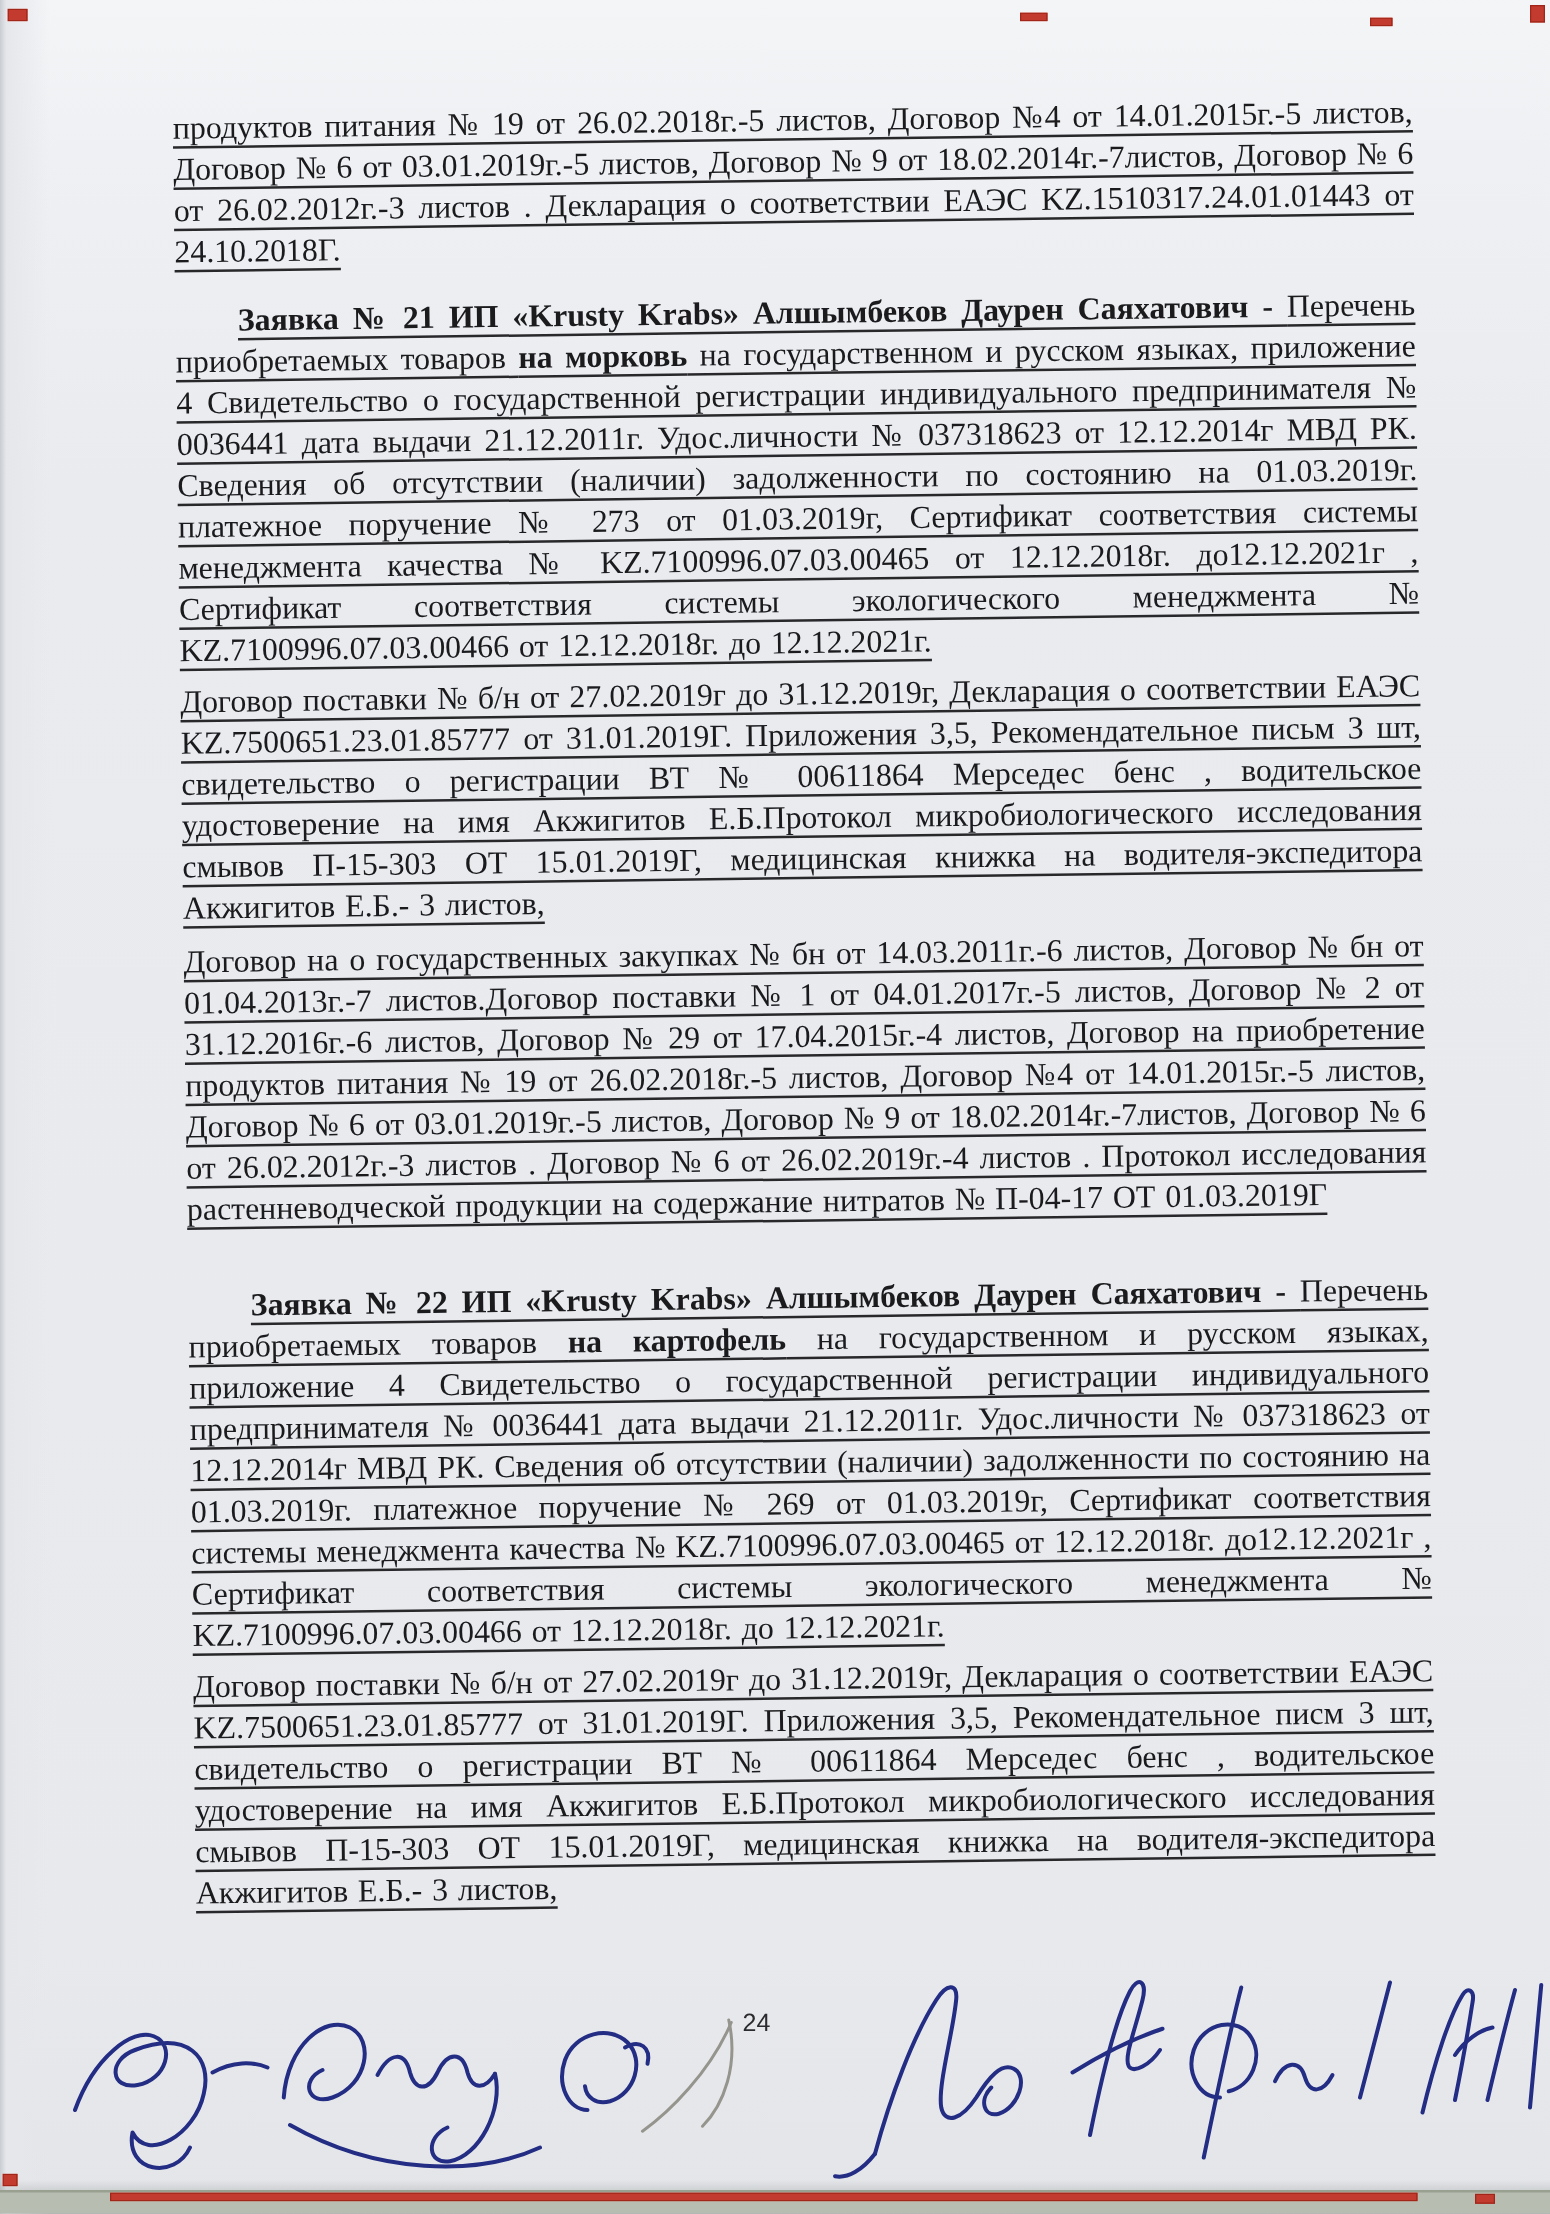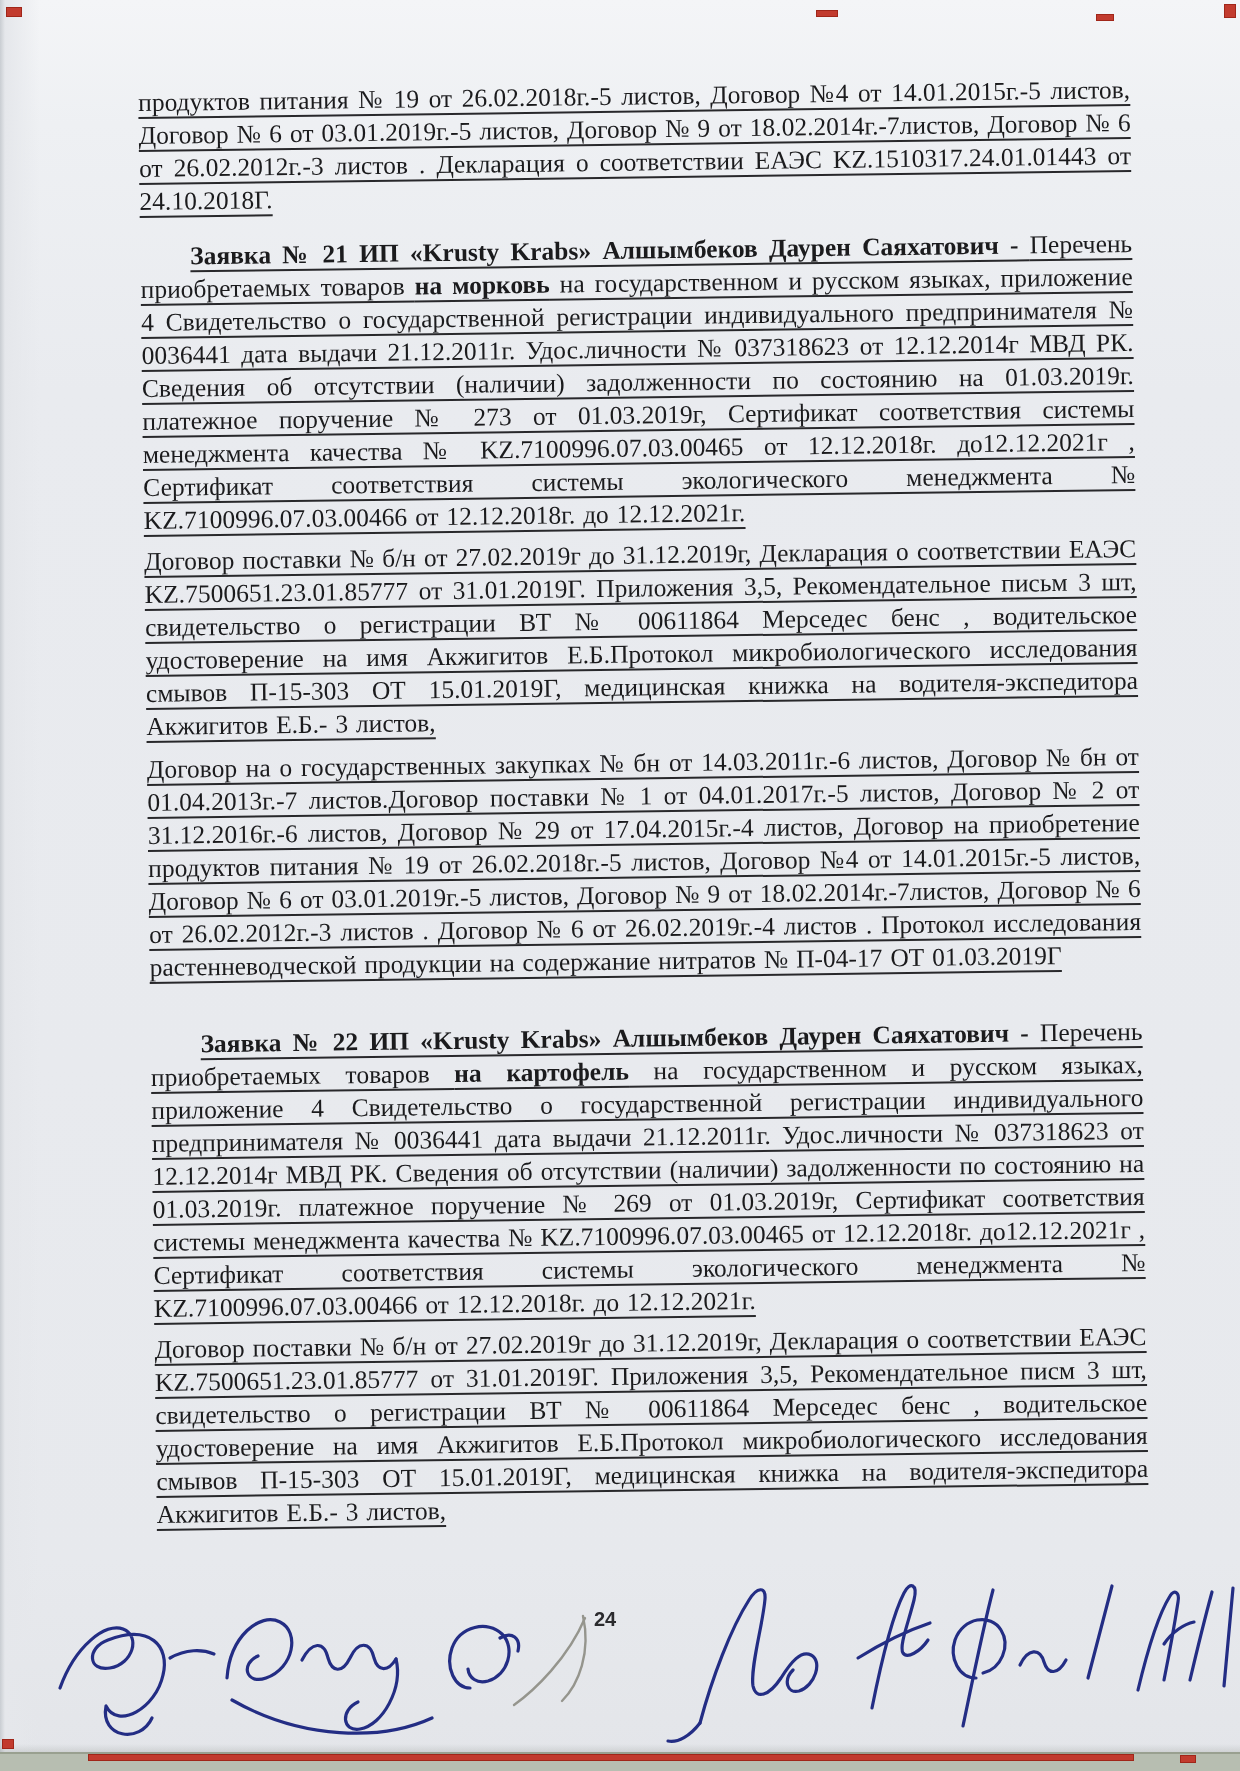--- a/index.html
+++ b/index.html
@@ -44,21 +44,21 @@
   .seg{
     text-decoration:underline;
     text-decoration-thickness:2px;
     text-underline-offset:6px;
     text-decoration-color:#28282b;
   }
   .seg.bold{font-weight:bold;}
   .page-number{
     position:absolute;left:594px;top:1608px;
     font-family:"Liberation Sans","DejaVu Sans",sans-serif;
-    font-size:20px;font-weight:700;color:#2b2b2e;
+    font-size:20px;font-weight:400;color:#2b2b2e;
   }
   .sig-layer{position:absolute;left:0;top:1528px;}
   .ink{fill:none;stroke:#232d84;stroke-width:3.2;stroke-linecap:round;stroke-linejoin:round;}
   .pencil{fill:none;stroke:#95958d;stroke-width:2.4;stroke-linecap:round;}
   .red-mark{position:absolute;background:#c23b2e;box-shadow:0 0 0 1px #a02619 inset;}
   .rm1{left:6px;top:7px;width:16px;height:10px;}
   .rm2{left:816px;top:10px;width:22px;height:7px;}
   .rm3{left:1096px;top:14px;width:18px;height:7px;}
   .rm4{left:1224px;top:4px;width:12px;height:14px;}
   .rm5{left:2px;top:1739px;width:12px;height:10px;}

